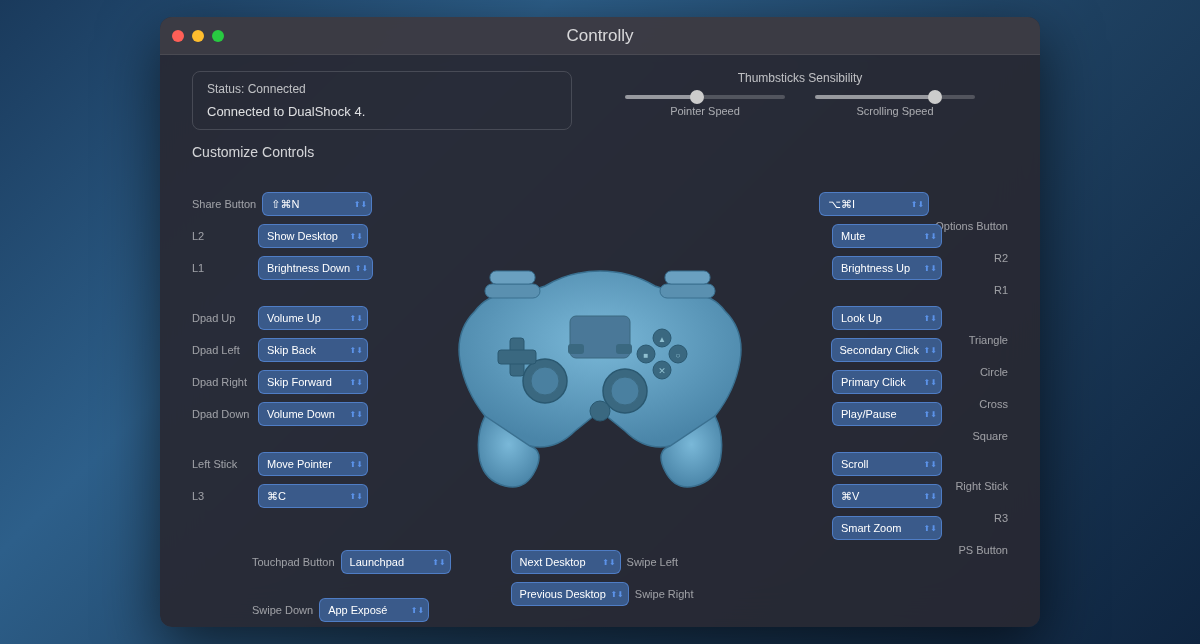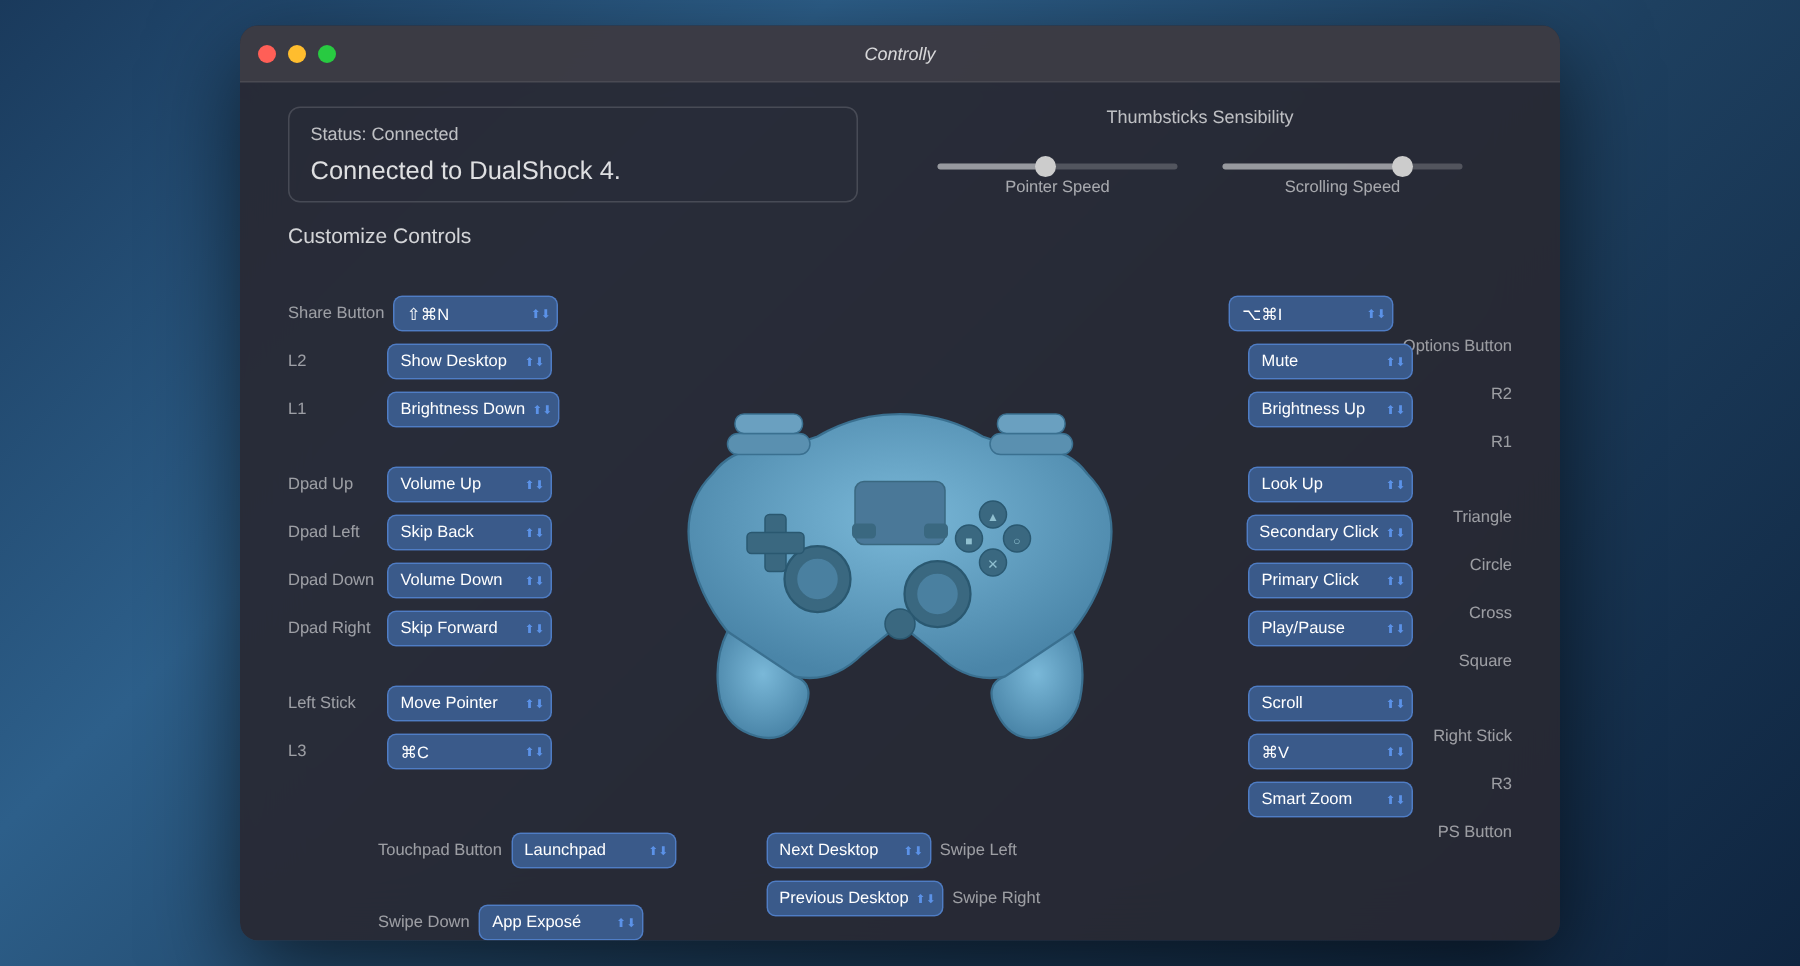--- a/index.html
+++ b/index.html
@@ -56,23 +56,22 @@
       width: 12px;
       height: 12px;
       border-radius: 50%;
     }
     .tl-red { background: #ff5f57; }
     .tl-yellow { background: #ffbd2e; }
     .tl-green { background: #28ca41; }
 
     .window-title {
       color: rgba(255,255,255,0.8);
-      font-size: 12px;
+      font-size: 17px;
       font-weight: 500;
-      font-style: italic;
     }
 
     .content {
       padding: 16px 32px;
       height: calc(100% - 38px);
       overflow: hidden;
     }
 
     
     .top-section {
@@ -89,31 +88,31 @@
     }
 
     .status-label {
       color: rgba(255,255,255,0.7);
       font-size: 12px;
       margin-bottom: 8px;
     }
 
     .status-value {
       color: rgba(255,255,255,0.85);
-      font-size: 17px;
+      font-size: 13px;
     }
 
     .thumbstick-section {
       flex: 1;
     }
 
     .thumbstick-title {
       color: rgba(255,255,255,0.7);
       font-size: 12px;
-      margin-bottom: 24px;
+      margin-bottom: 10px;
       text-align: center;
     }
 
     .sliders-row {
       display: flex;
       gap: 30px;
       justify-content: center;
     }
 
     .slider-group {
@@ -320,30 +319,30 @@
         </div>
 
         <div class="control-row">
           <span class="control-label">Dpad Left</span>
           <div class="dropdown">
               <span>Skip Back</span>
             </div>
         </div>
 
         <div class="control-row">
+          <span class="control-label">Dpad Right</span>
+          <div class="dropdown">
+              <span>Skip Forward</span>
+            </div>
+        </div>
+
+        <div class="control-row">
           <span class="control-label">Dpad Down</span>
           <div class="dropdown">
               <span>Volume Down</span>
-            </div>
-        </div>
-
-        <div class="control-row">
-          <span class="control-label">Dpad Right</span>
-          <div class="dropdown">
-              <span>Skip Forward</span>
             </div>
         </div>
         <div style="height:14px;"></div>
 
         <div class="control-row">
           <span class="control-label">Left Stick</span>
           <div class="dropdown">
               <span>Move Pointer</span>
             </div>
         </div>

